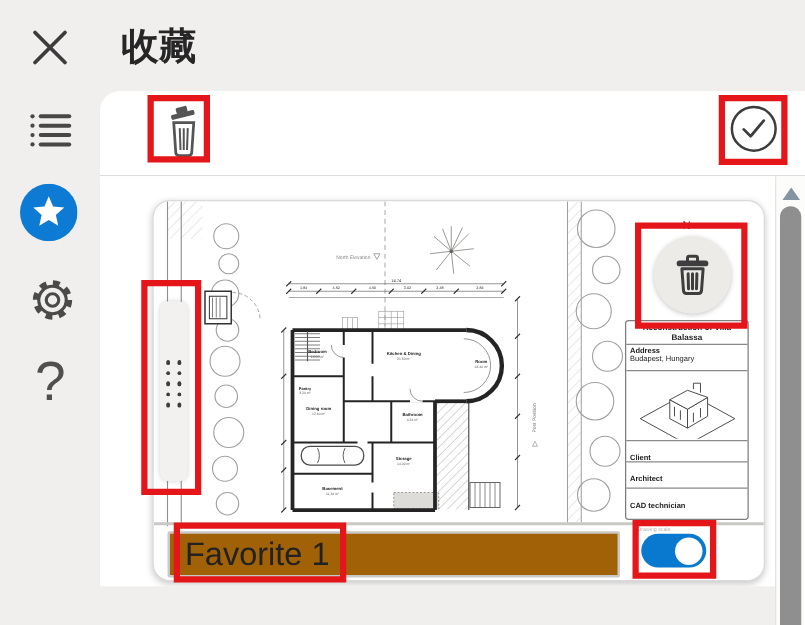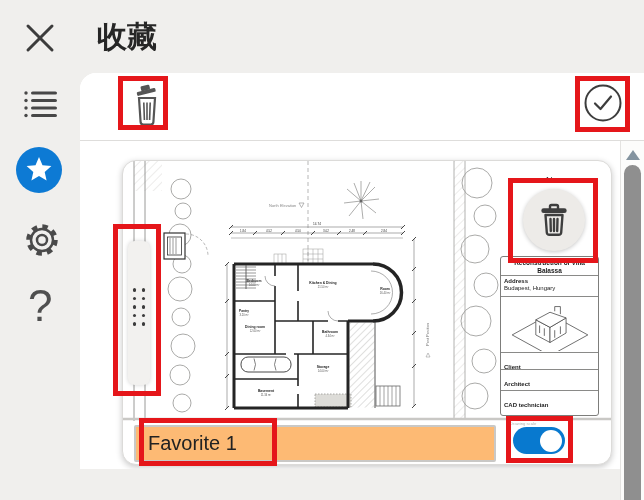--- a/index.html
+++ b/index.html
@@ -50,22 +50,22 @@
   .tb-row{border-bottom:1px solid #8a8a88;box-sizing:border-box;padding:2px 3px;overflow:hidden;}
   .tb-h{font-size:6.5px;font-weight:bold;text-align:center;line-height:7.5px;height:19px;}
   .tb-a{height:21px;font-size:6px;line-height:7px;}
   .tb-a b{font-size:6px;}
   .tb-img{height:56px;display:flex;align-items:center;justify-content:center;padding:1px;}
   .tb-s{font-size:6px;font-weight:bold;}
   .tb-c{height:17px;} .tb-ar{height:21px;} .tb-cd{height:20px;border-bottom:1px solid #8a8a88;}
 
   
   .name-input{left:11px;top:264px;width:362px;height:37px;border:2px solid #c9c8c6;border-radius:2px;
-              font-family:"Liberation Sans",sans-serif;font-size:20px;color:#222;
-              padding:0 12px;box-sizing:border-box;background:#fdba74;outline:none;}
+              font-family:"Liberation Sans",sans-serif;font-size:26px;color:#222;
+              padding:0 12px;box-sizing:border-box;background:#a16207;outline:none;}
   .toggle{left:390px;top:266px;width:52px;height:27px;border-radius:14px;background:#0879cf;
           cursor:pointer;}
   .knob{position:absolute;top:2.5px;right:3px;width:22px;height:22px;border-radius:50%;background:#fff;}
 
   
   .hl{border:5px solid #e5161a;pointer-events:none;box-sizing:border-box;}
   .hl-tbtrash{left:118px;top:76px;width:50px;height:54px;}
   .hl-check{left:575px;top:76px;width:55px;height:56px;}
   .hl-drag{left:113px;top:224px;width:48px;height:172px;}
   .hl-imgtrash{left:508px;top:178px;width:90px;height:85px;}

